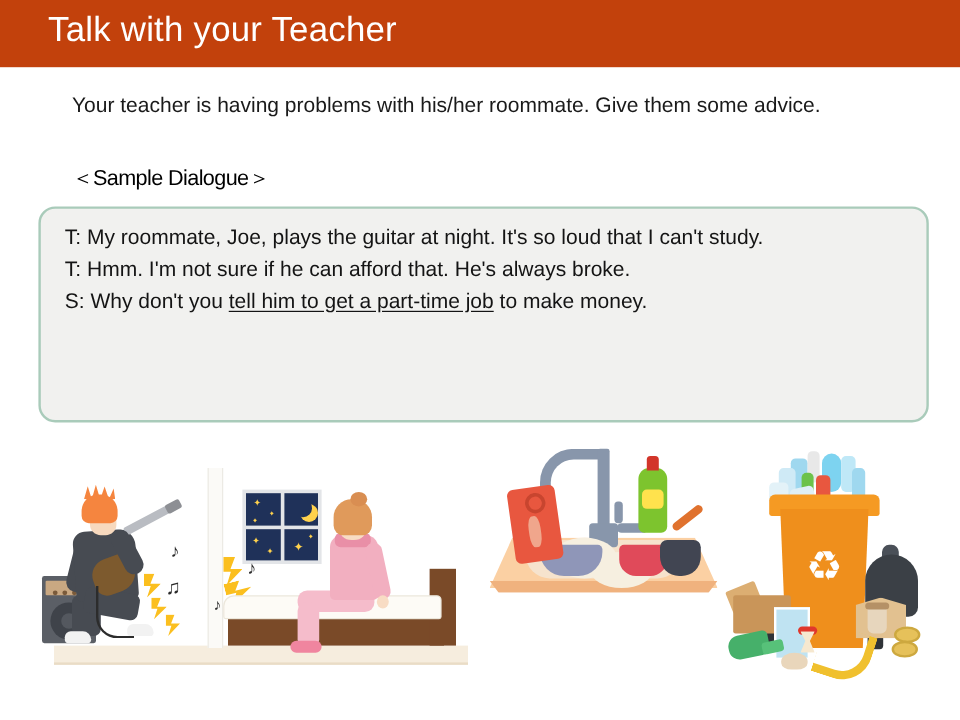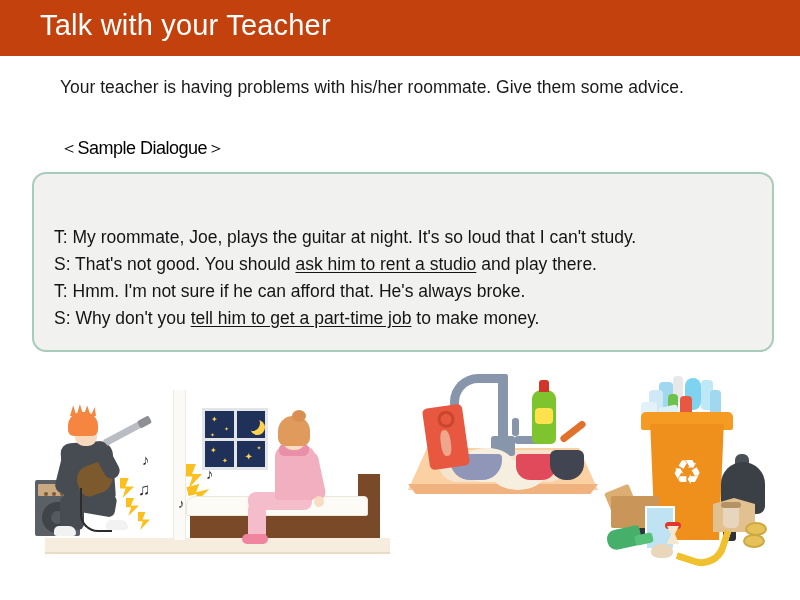--- a/index.html
+++ b/index.html
@@ -65,21 +65,20 @@
     background: #f1f1ef;
   }
   .dialogue-lines {
     position: absolute;
     left: 20px;
     top: 10px;
     right: 10px;
     font-size: 17.5px;
     line-height: 27px;
     color: #141414;
-    margin-top: 40px;
   }
   .dline {
     padding-left: 20px;
     text-indent: -20px;
     white-space: normal;
   }
   .ul { text-decoration: underline; text-underline-offset: 2px; }
 
   
   .illus { position: absolute; }
@@ -457,23 +456,20 @@
   <div class="header-title">Talk with your Teacher</div>
 </div>
 
 <div class="prompt">Your teacher is having problems with his/her roommate. Give them some advice.</div>
 <div class="sample-label">＜Sample Dialogue＞</div>
 
 <div class="dialogue-box">
   <div class="dialogue-lines">
     <div class="dline">
       <span>T:</span><span> My roommate, Joe, plays the guitar at night. It's so loud that I can't study.</span><span class="ul"></span><span></span>
-    </div>
-    <div class="dline">
-      <span>S:</span><span> That's not good. You should </span><span class="ul">ask him to rent a studio</span><span> and play there.</span>
     </div>
     <div class="dline">
       <span>T:</span><span> Hmm. I'm not sure if he can afford that. He's always broke.</span><span class="ul"></span><span></span>
     </div>
     <div class="dline">
       <span>S:</span><span> Why don't you </span><span class="ul">tell him to get a part-time job</span><span> to make money.</span>
     </div>
   </div>
 </div>
 

